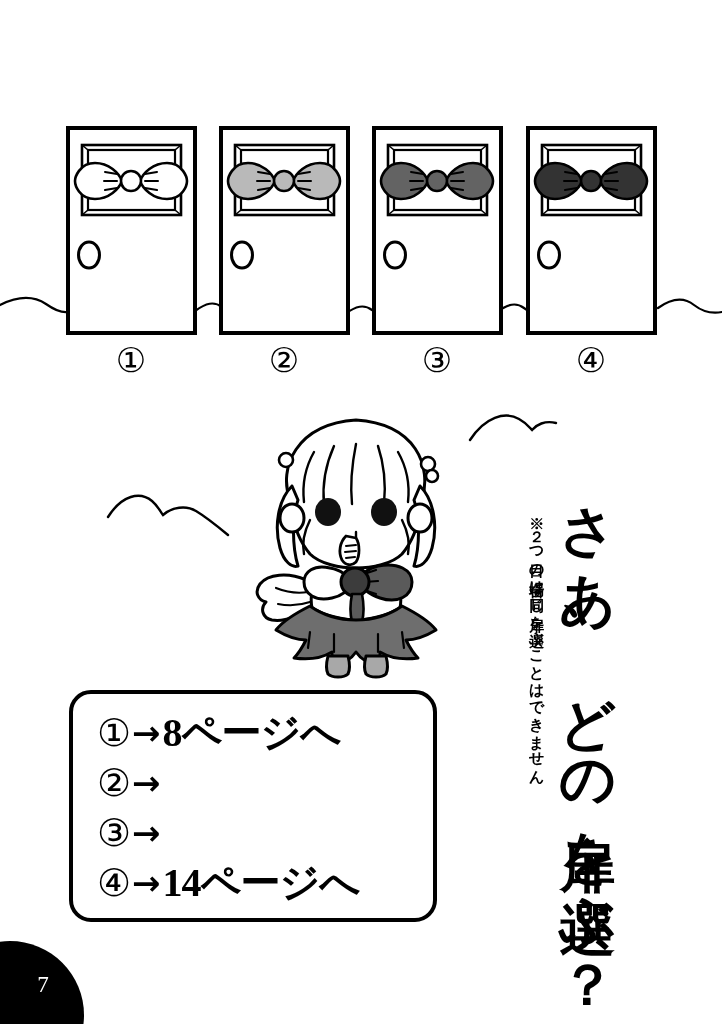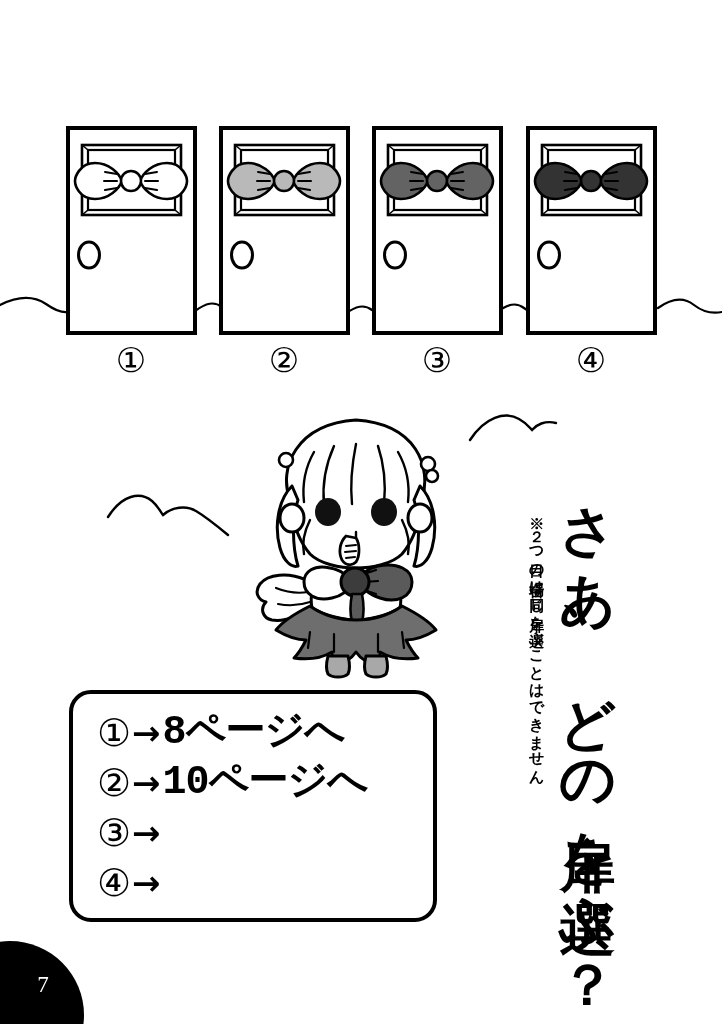--- a/index.html
+++ b/index.html
@@ -56,21 +56,21 @@
   }
   .choice-num{
     font-family:"DejaVu Sans","Liberation Sans",sans-serif;
     font-size:38px;line-height:40px;font-weight:400;
   }
   .choice-arrow{
     font-family:"DejaVu Sans","Liberation Sans",sans-serif;
     font-size:34px;line-height:40px;font-weight:700;margin:0 2px 0 1px;
   }
   .choice-dest{
-    font-family:Liberation Mono, monospace;
+    font-family:Liberation Serif, serif;
     font-size:40px;line-height:44px;font-weight:700;letter-spacing:-1px;
   }
 
   
   .corner{
     position:absolute;left:-64px;top:941px;width:148px;height:148px;
     background:#000;border-radius:50%;
   }
   .page-no{
     position:absolute;left:28px;top:972px;width:30px;text-align:center;
@@ -272,29 +272,29 @@
   <div class="choices">
     <div class="choices-inner">
       <div class="choice-row">
         <span class="choice-num">①</span>
         <span class="choice-arrow">→</span>
         <span class="choice-dest">8ページへ</span>
       </div>
       <div class="choice-row">
         <span class="choice-num">②</span>
         <span class="choice-arrow">→</span>
-        <span class="choice-dest">10ページへ</span>
       </div>
       <div class="choice-row">
         <span class="choice-num">③</span>
         <span class="choice-arrow">→</span>
       </div>
       <div class="choice-row">
         <span class="choice-num">④</span>
         <span class="choice-arrow">→</span>
+        <span class="choice-dest">14ページへ</span>
       </div>
     </div>
   </div>
 
   <div class="corner"></div>
   <div class="page-no">7</div>
 
 </div>
 
 </body></html>

